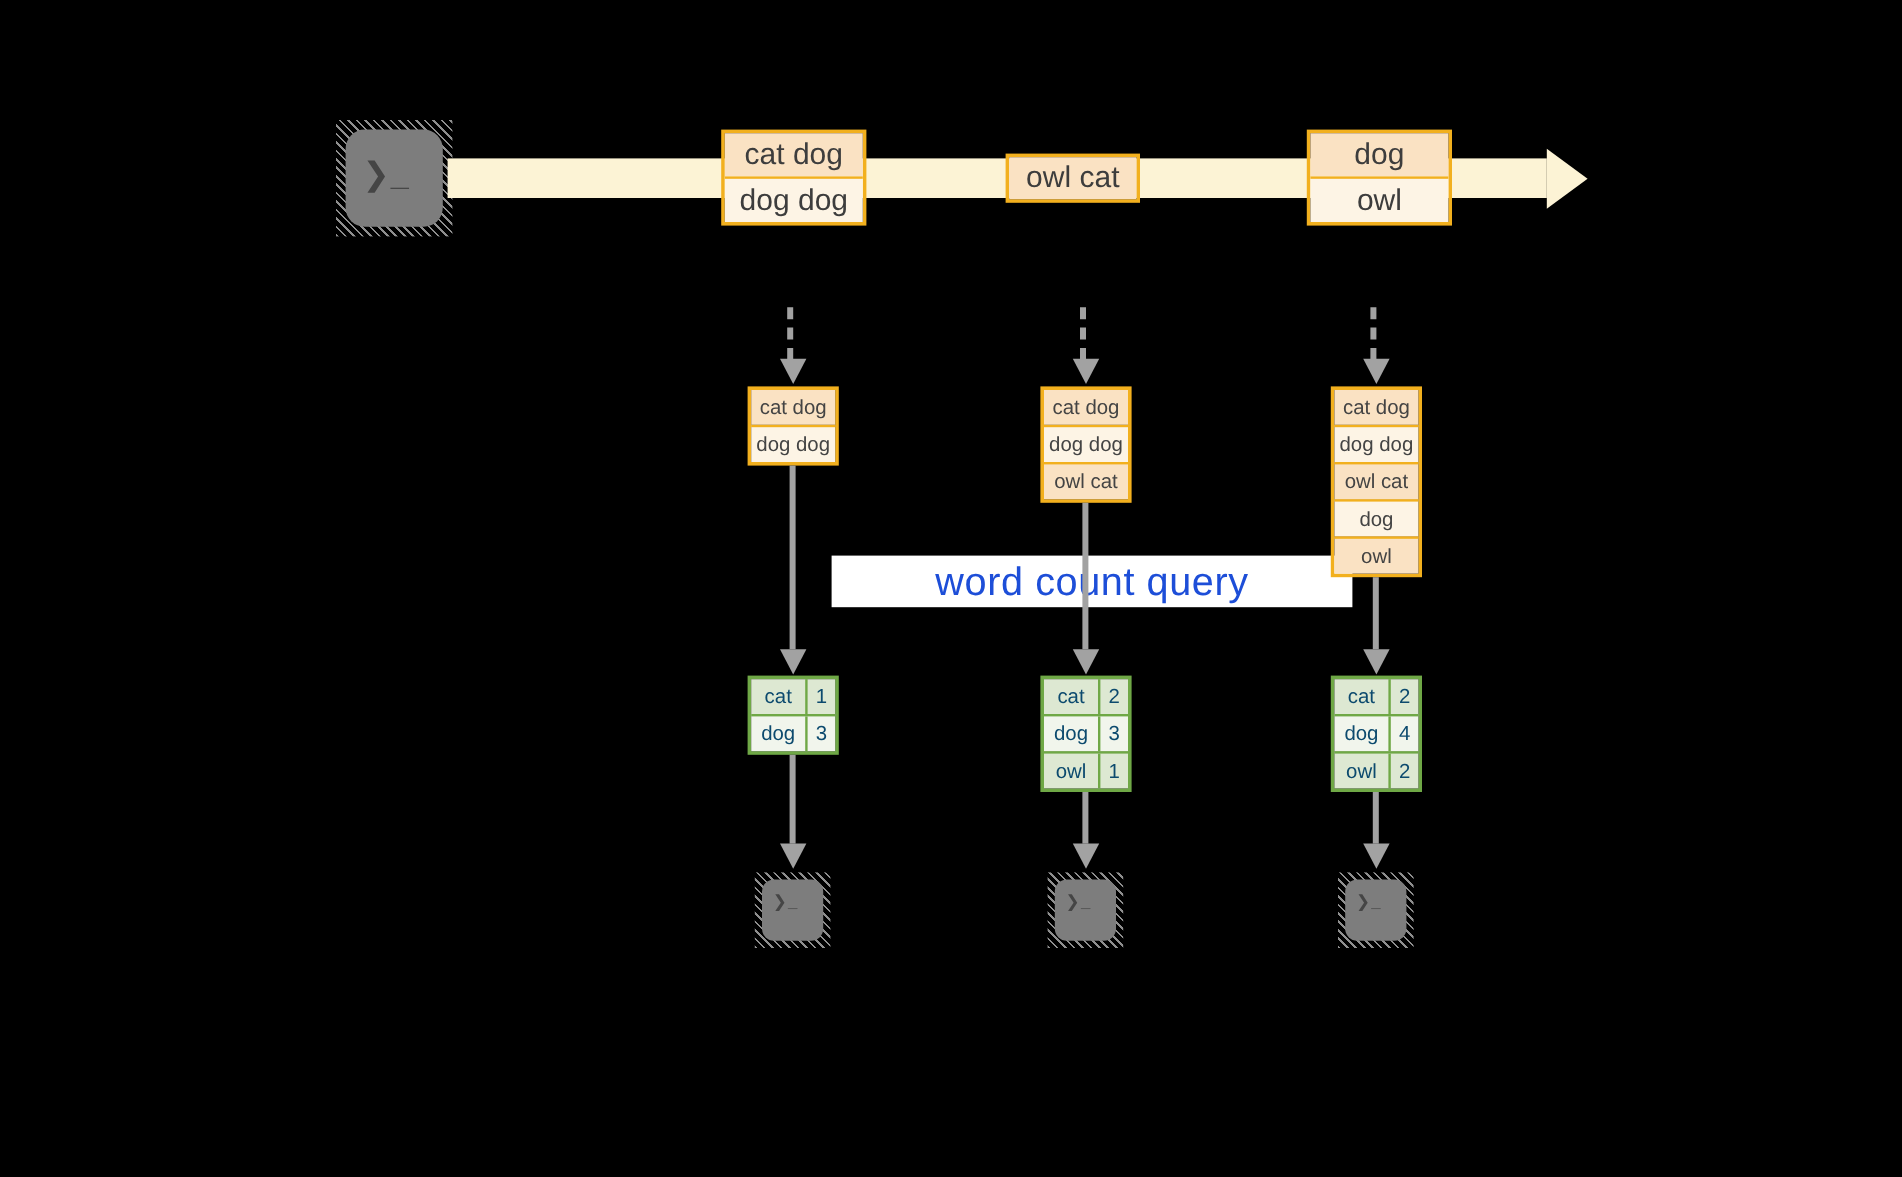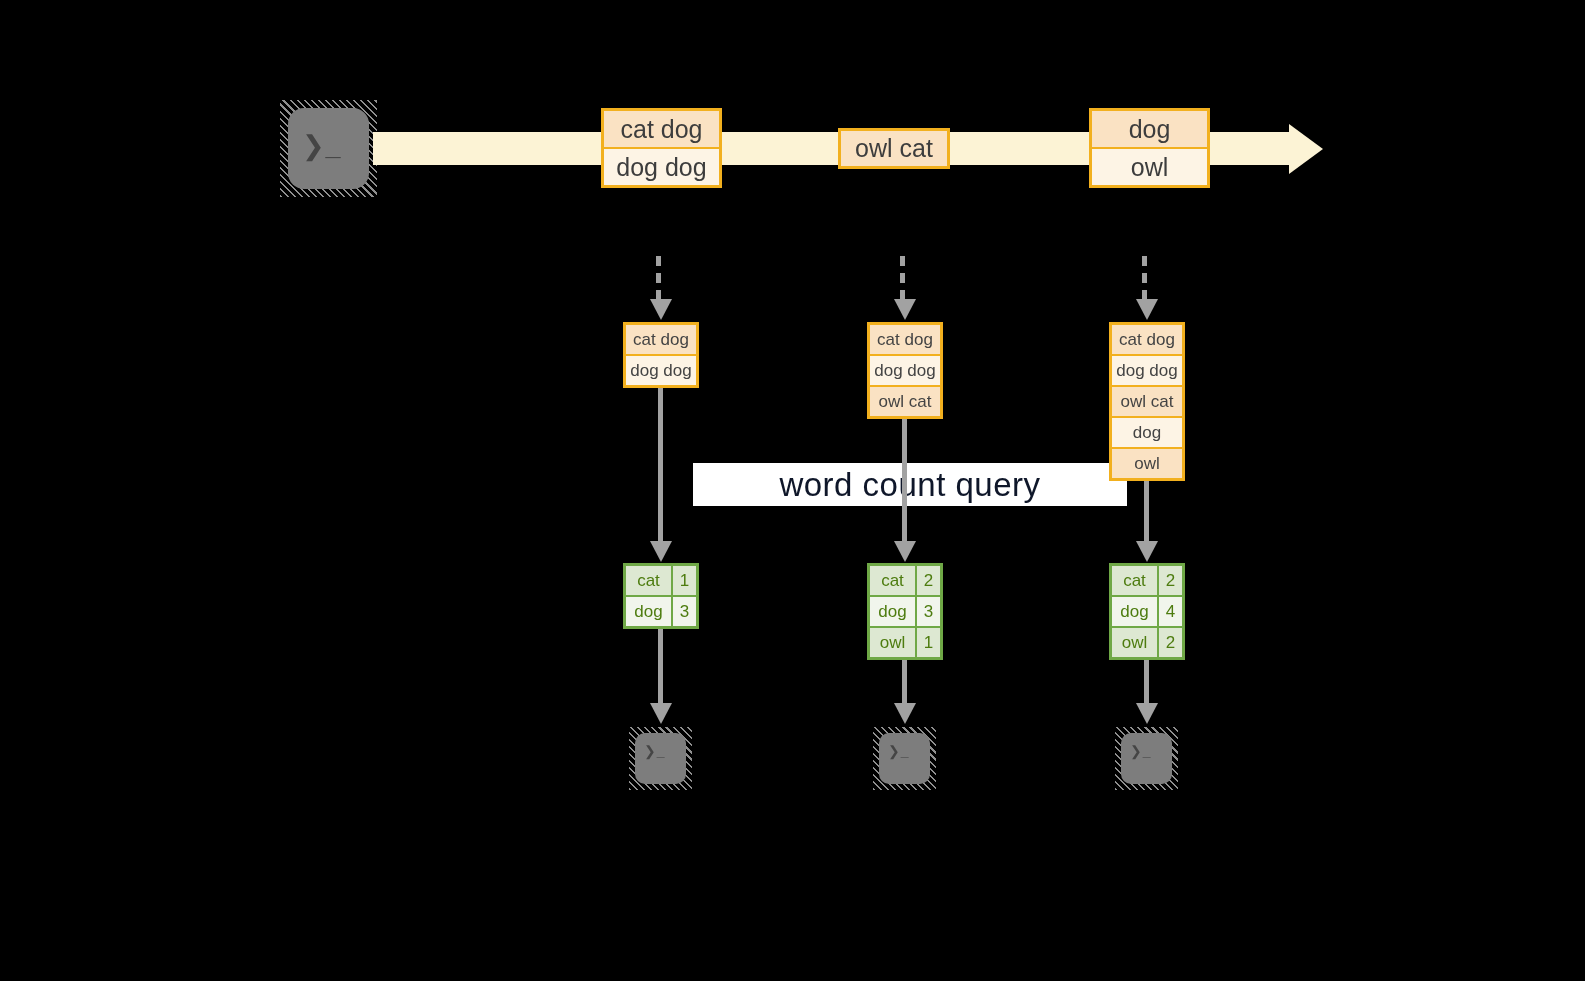--- a/index.html
+++ b/index.html
@@ -31,36 +31,36 @@
   .evt-cell:nth-child(even){background:var(--cream,#FDF4E5);}
   .evt.single .evt-cell{height:35px;line-height:35px;}
   
   .stack{position:absolute;box-sizing:border-box;width:76px;border:3px solid var(--gold,#F2B01E);z-index:2;}
   .s-cell{height:29px;line-height:29px;text-align:center;font-size:17px;color:#444;}
   .s-cell + .s-cell{border-top:2px solid var(--gold,#F2B01E);}
   .s-cell:nth-child(odd){background:var(--peach,#FAE2C3);}
   .s-cell:nth-child(even){background:var(--cream,#FDF4E5);}
   
   .gtable{position:absolute;box-sizing:border-box;width:76px;border:3px solid var(--green,#6FA846);z-index:2;}
-  .g-row{display:flex;height:29px;line-height:29px;font-size:17px;color:#4d7c0f;}
+  .g-row{display:flex;height:29px;line-height:29px;font-size:17px;color:#0c4a6e;}
   .g-row + .g-row{border-top:2px solid var(--green,#6FA846);}
   .g-word{width:45px;text-align:center;border-right:2px solid var(--green,#6FA846);}
   .g-val{flex:1;text-align:center;}
   .g-row:nth-child(odd){background:var(--green_row_a,#DDE8D2);}
   .g-row:nth-child(even){background:var(--green_row_b,#F1F5EC);}
   
   .dline{position:absolute;width:0;border-left:5px dashed var(--arrow,#A2A2A2);z-index:3;}
   .vline{position:absolute;width:5px;background:var(--arrow,#A2A2A2);z-index:3;}
   .ahead{position:absolute;width:0;height:0;z-index:3;
     border-left:11px solid transparent;border-right:11px solid transparent;
     border-top:21px solid var(--arrow,#A2A2A2);}
   
   .banner{position:absolute;left:693px;top:463px;width:434px;height:43px;background:var(--banner_bg,#FFFFFF);
     z-index:1;display:flex;align-items:center;justify-content:center;
-    font-size:33px;font-weight:300;color:#0f172a;letter-spacing:0.5px;}
+    font-size:33px;font-weight:300;color:#1d4ed8;letter-spacing:0.5px;}
 </style>
 </head>
 <body>
 
 <div id="canvas">
 
   <div class="hatch src-term" style="left:280px;top:100px;width:97px;height:97px;">
     <div class="term-inner">
       <span class="prompt">❯_</span>
     </div>

